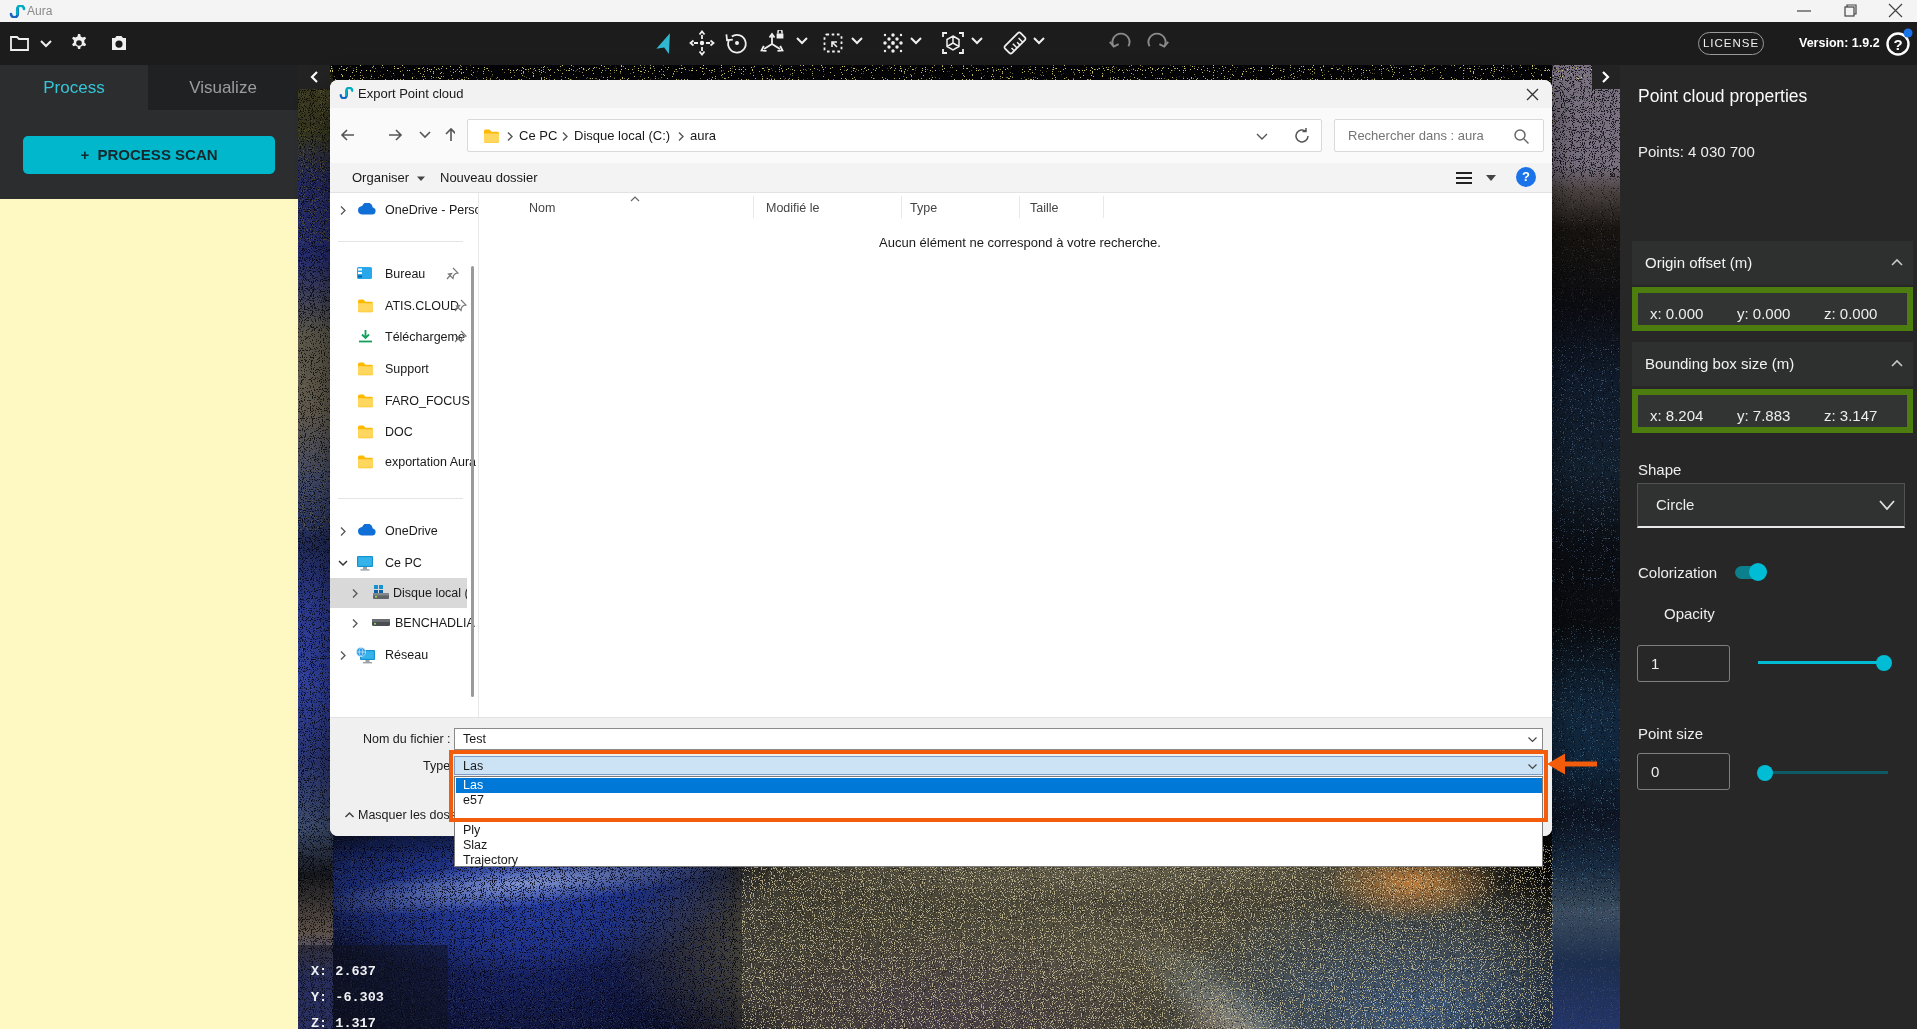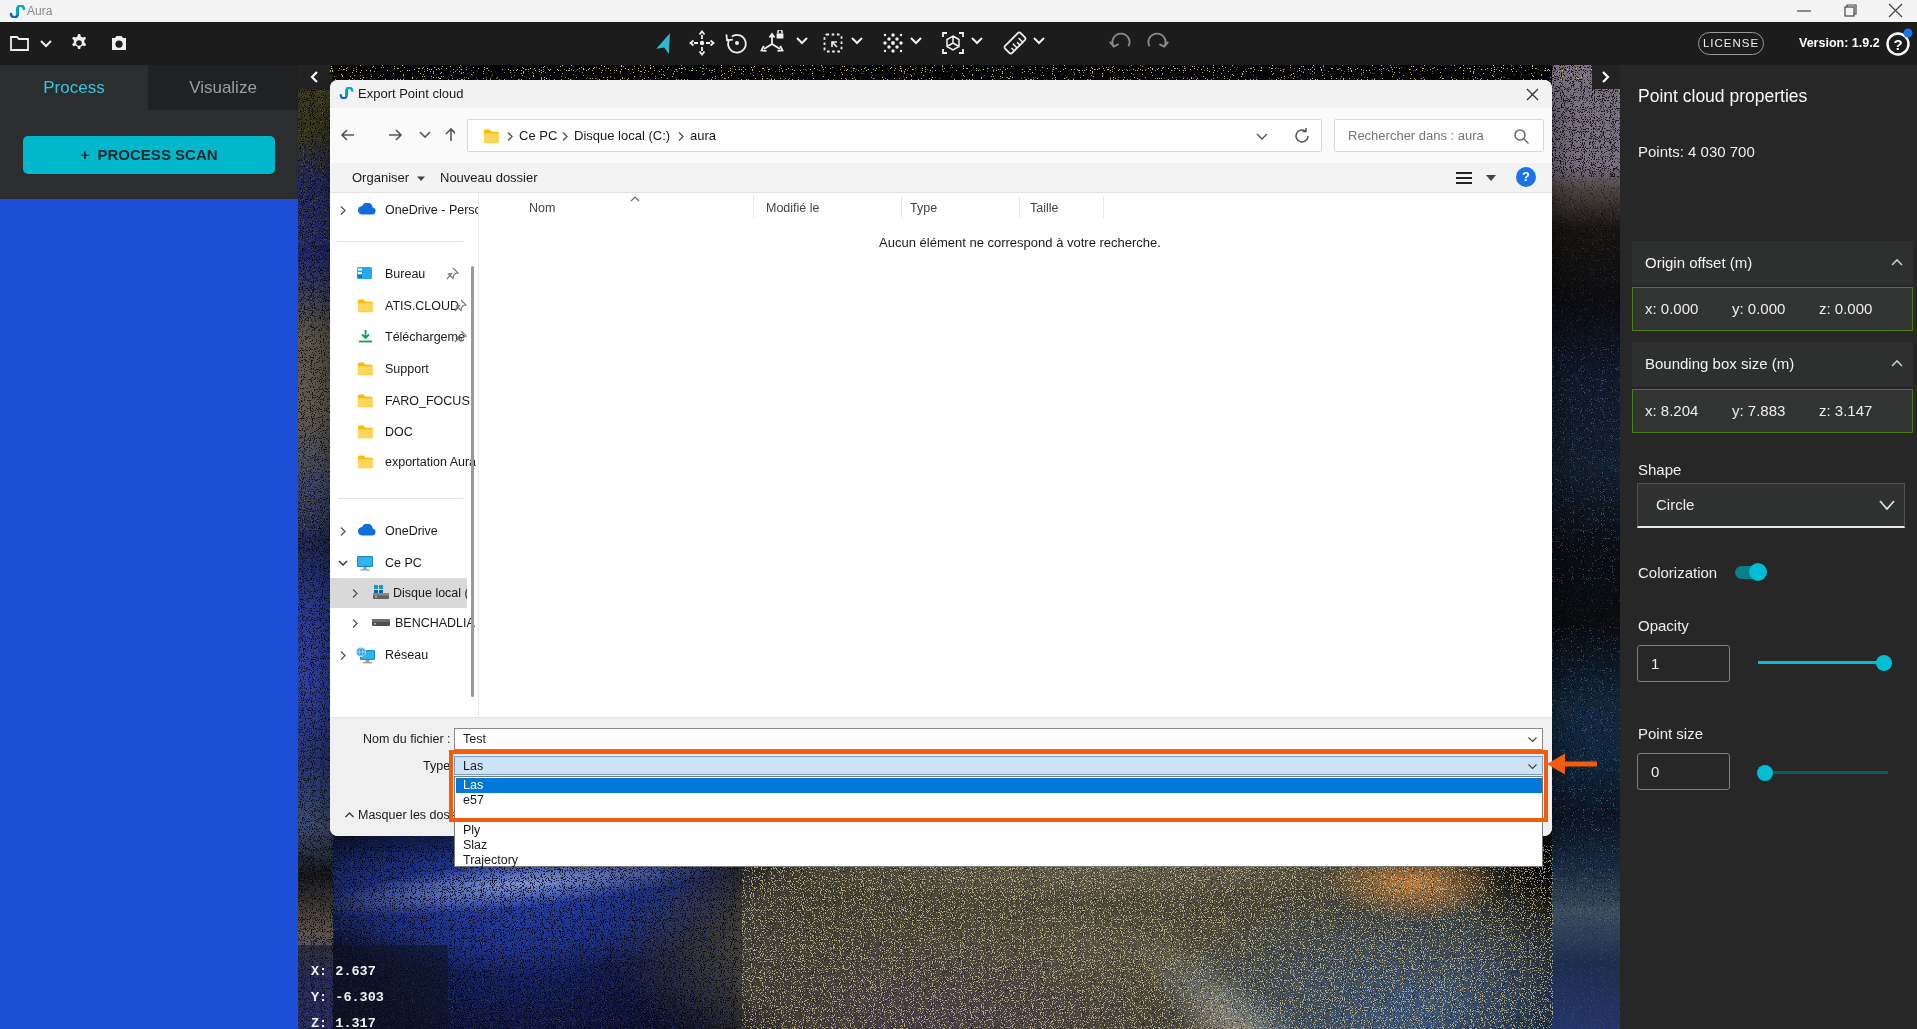--- a/index.html
+++ b/index.html
@@ -5,37 +5,37 @@
 html,body{width:1917px;height:1029px;overflow:hidden;background:#1c1c1c;font-family:"Liberation Sans",sans-serif;}
 .abs{position:absolute}
 
 #titlebar{position:absolute;left:0;top:0;width:1917px;height:22px;background:#f4f4f4;}
 #titlebar .appname{position:absolute;left:27px;top:4px;font-size:12px;color:#8a8a8a;}
 
 #toolbar{position:absolute;left:0;top:22px;width:1917px;height:43px;background:#1c1c1c;}
 .lic{position:absolute;left:1698px;top:10px;width:66px;height:23px;border:1px solid #9a9a9a;border-radius:12px;color:#f0f0f0;font-size:11.5px;text-align:center;line-height:21px;letter-spacing:1px;}
 .ver{position:absolute;left:1799px;top:14px;color:#ffffff;font-size:12.5px;font-weight:700;}
 
-#leftpanel{position:absolute;left:0;top:65px;width:298px;height:964px;background:#1d4ed8;}
+#leftpanel{position:absolute;left:0;top:65px;width:298px;height:964px;background:#fef9c3;}
 #tabs{position:absolute;left:0;top:0;width:298px;height:45px;background:#202122;}
 #tabproc{position:absolute;left:0;top:0;width:148px;height:45px;background:#2b2d2e;color:#35c6d8;font-size:17px;text-align:center;line-height:45px;}
 #tabviz{position:absolute;left:148px;top:0;width:150px;height:45px;color:#9a9da0;font-size:17px;text-align:center;line-height:45px;}
 #procsec{position:absolute;left:0;top:45px;width:298px;height:89px;background:#2b2d2e;}
 #procbtn{position:absolute;left:23px;top:26px;width:252px;height:38px;background:#00b7cb;border-radius:5px;color:#14282c;font-size:15px;font-weight:700;text-align:center;line-height:38px;}
 
 #viewport{position:absolute;left:298px;top:65px;width:1322px;height:964px;background:#060608;overflow:hidden;}
 .collbtn{position:absolute;width:34px;height:26px;background:#232323;color:#fff;font-size:15px;font-weight:700;text-align:center;line-height:25px;}
 #coords{position:absolute;left:13px;top:894px;font-family:"Liberation Mono",monospace;font-size:13.5px;font-weight:700;color:#eff1f3;line-height:26px;white-space:pre;}
 
 #rightpanel{position:absolute;left:1620px;top:65px;width:297px;height:964px;background:#272727;color:#ededed;}
 #rightpanel .hd{position:absolute;left:18px;top:21px;font-size:17.5px;color:#fafafa;}
 #rightpanel .pts{position:absolute;left:18px;top:78px;font-size:15px;}
 .sechdr{position:absolute;left:12px;width:281px;height:46px;background:#2e2f2f;}
 .sechdr .t{position:absolute;left:13px;top:13px;font-size:15px;}
-.valbox{position:absolute;left:12px;width:281px;height:44px;background:#323333;border:1px solid #4d7c0f;font-size:15px;}
+.valbox{position:absolute;left:12px;width:281px;height:44px;background:#323333;border:6px solid #4d7c0f;font-size:15px;}
 .valbox span{position:absolute;top:12px;}
 .lbl{position:absolute;left:18px;font-size:15px;}
 #shapesel{position:absolute;left:17px;top:418px;width:268px;height:45px;background:#303131;border:1px solid #525252;border-bottom:2px solid #e8e8e8;}
 #shapesel .t{position:absolute;left:18px;top:12px;font-size:15px;}
 .numin{position:absolute;left:17px;width:93px;height:37px;border:1px solid #7e7e7e;border-radius:3px;font-size:15px;}
 .numin span{position:absolute;left:13px;top:9px;}
 .slider{position:absolute;height:3px;background:#00bcd4;}
 .thumb{position:absolute;width:16px;height:16px;border-radius:50%;background:#00bcd4;}
 
 #dialog{position:absolute;left:330px;top:80px;width:1222px;height:756px;background:#fff;border-radius:8px;box-shadow:0 10px 30px rgba(0,0,0,.5);}
@@ -349,21 +349,21 @@
   <div class="lbl" style="top:396px;">Shape</div>
   <div id="shapesel">
       <span class="t">Circle</span>
     <svg class="abs" style="left:240px;top:15px" width="18" height="13" viewBox="0 0 18 13">
         <path d="M2 2 l7 8 l7 -8" fill="none" stroke="#e0e0e0" stroke-width="1.8"></path>
       </svg>
   </div>
   <div class="lbl" style="top:499px;">Colorization</div>
   <div class="abs" style="left:115px;top:501px;width:28px;height:13px;border-radius:7px;background:#0b7f8c;"></div>
   <div class="abs" style="left:129px;top:498px;width:18px;height:18px;border-radius:50%;background:#00bcd4;"></div>
-  <div class="lbl" style="top:552px;">Opacity</div>
+  <div class="lbl" style="top:540px;margin-left:26px;">Opacity</div>
   <div class="numin" style="top:580px;">
       <span>1</span>
     </div>
   <div class="slider" style="left:138px;top:596px;width:130px;"></div>
   <div class="thumb" style="left:256px;top:590px;"></div>
   <div class="lbl" style="top:660px;">Point size</div>
   <div class="numin" style="top:688px;">
       <span>0</span>
     </div>
   <div class="slider" style="left:138px;top:706px;width:130px;background:#0b5a64;"></div>

